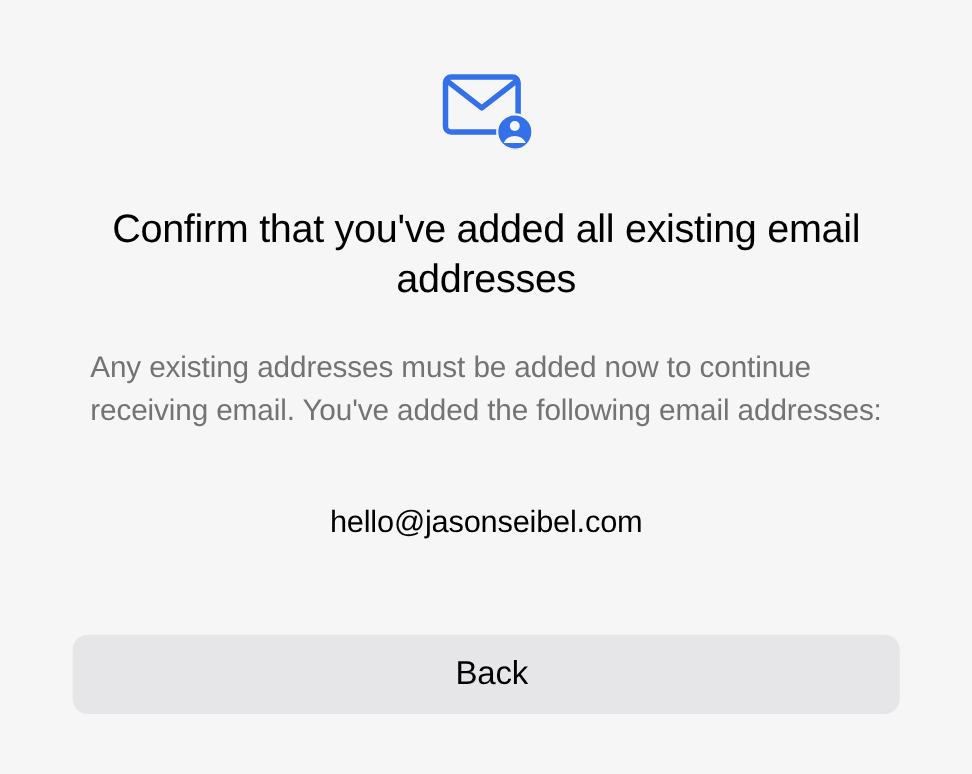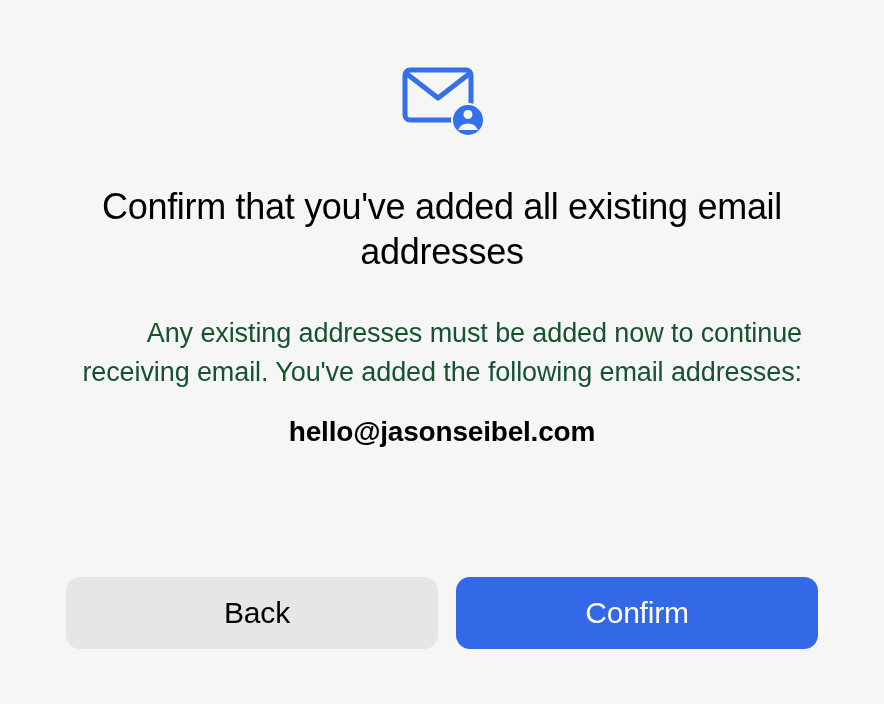--- a/index.html
+++ b/index.html
@@ -28,30 +28,30 @@
       color: #000;
       text-align: center;
       line-height: 1.25;
       margin-bottom: 40px;
       letter-spacing: -0.3px;
       max-width: 720px;
     }
     .description {
       font-size: 27px;
       font-weight: 400;
-      color: #14532d;
-      text-align: right;
+      color: #737373;
+      text-align: left;
       line-height: 1.45;
-      margin-bottom: 24px;
+      margin-bottom: 66px;
       max-width: 720px;
       letter-spacing: -0.1px;
     }
     .email {
       font-size: 28px;
-      font-weight: 700;
+      font-weight: 400;
       color: #000;
       text-align: right;
       letter-spacing: -0.2px;
     }
     .button-row {
       position: absolute;
       bottom: 55px;
       left: 66px;
       right: 66px;
       display: flex;
@@ -92,14 +92,13 @@
 </div>
 
 <h1 class="title">Confirm that you've added all existing email addresses</h1>
 
 <p class="description">Any existing addresses must be added now to continue receiving email. You've added the following email addresses:</p>
 
 <div class="email">hello@jasonseibel.com</div>
 
 <div class="button-row">
   <button class="btn btn-secondary">Back</button>
-  <button class="btn btn-primary">Confirm</button>
 </div>
 
 </body></html>

